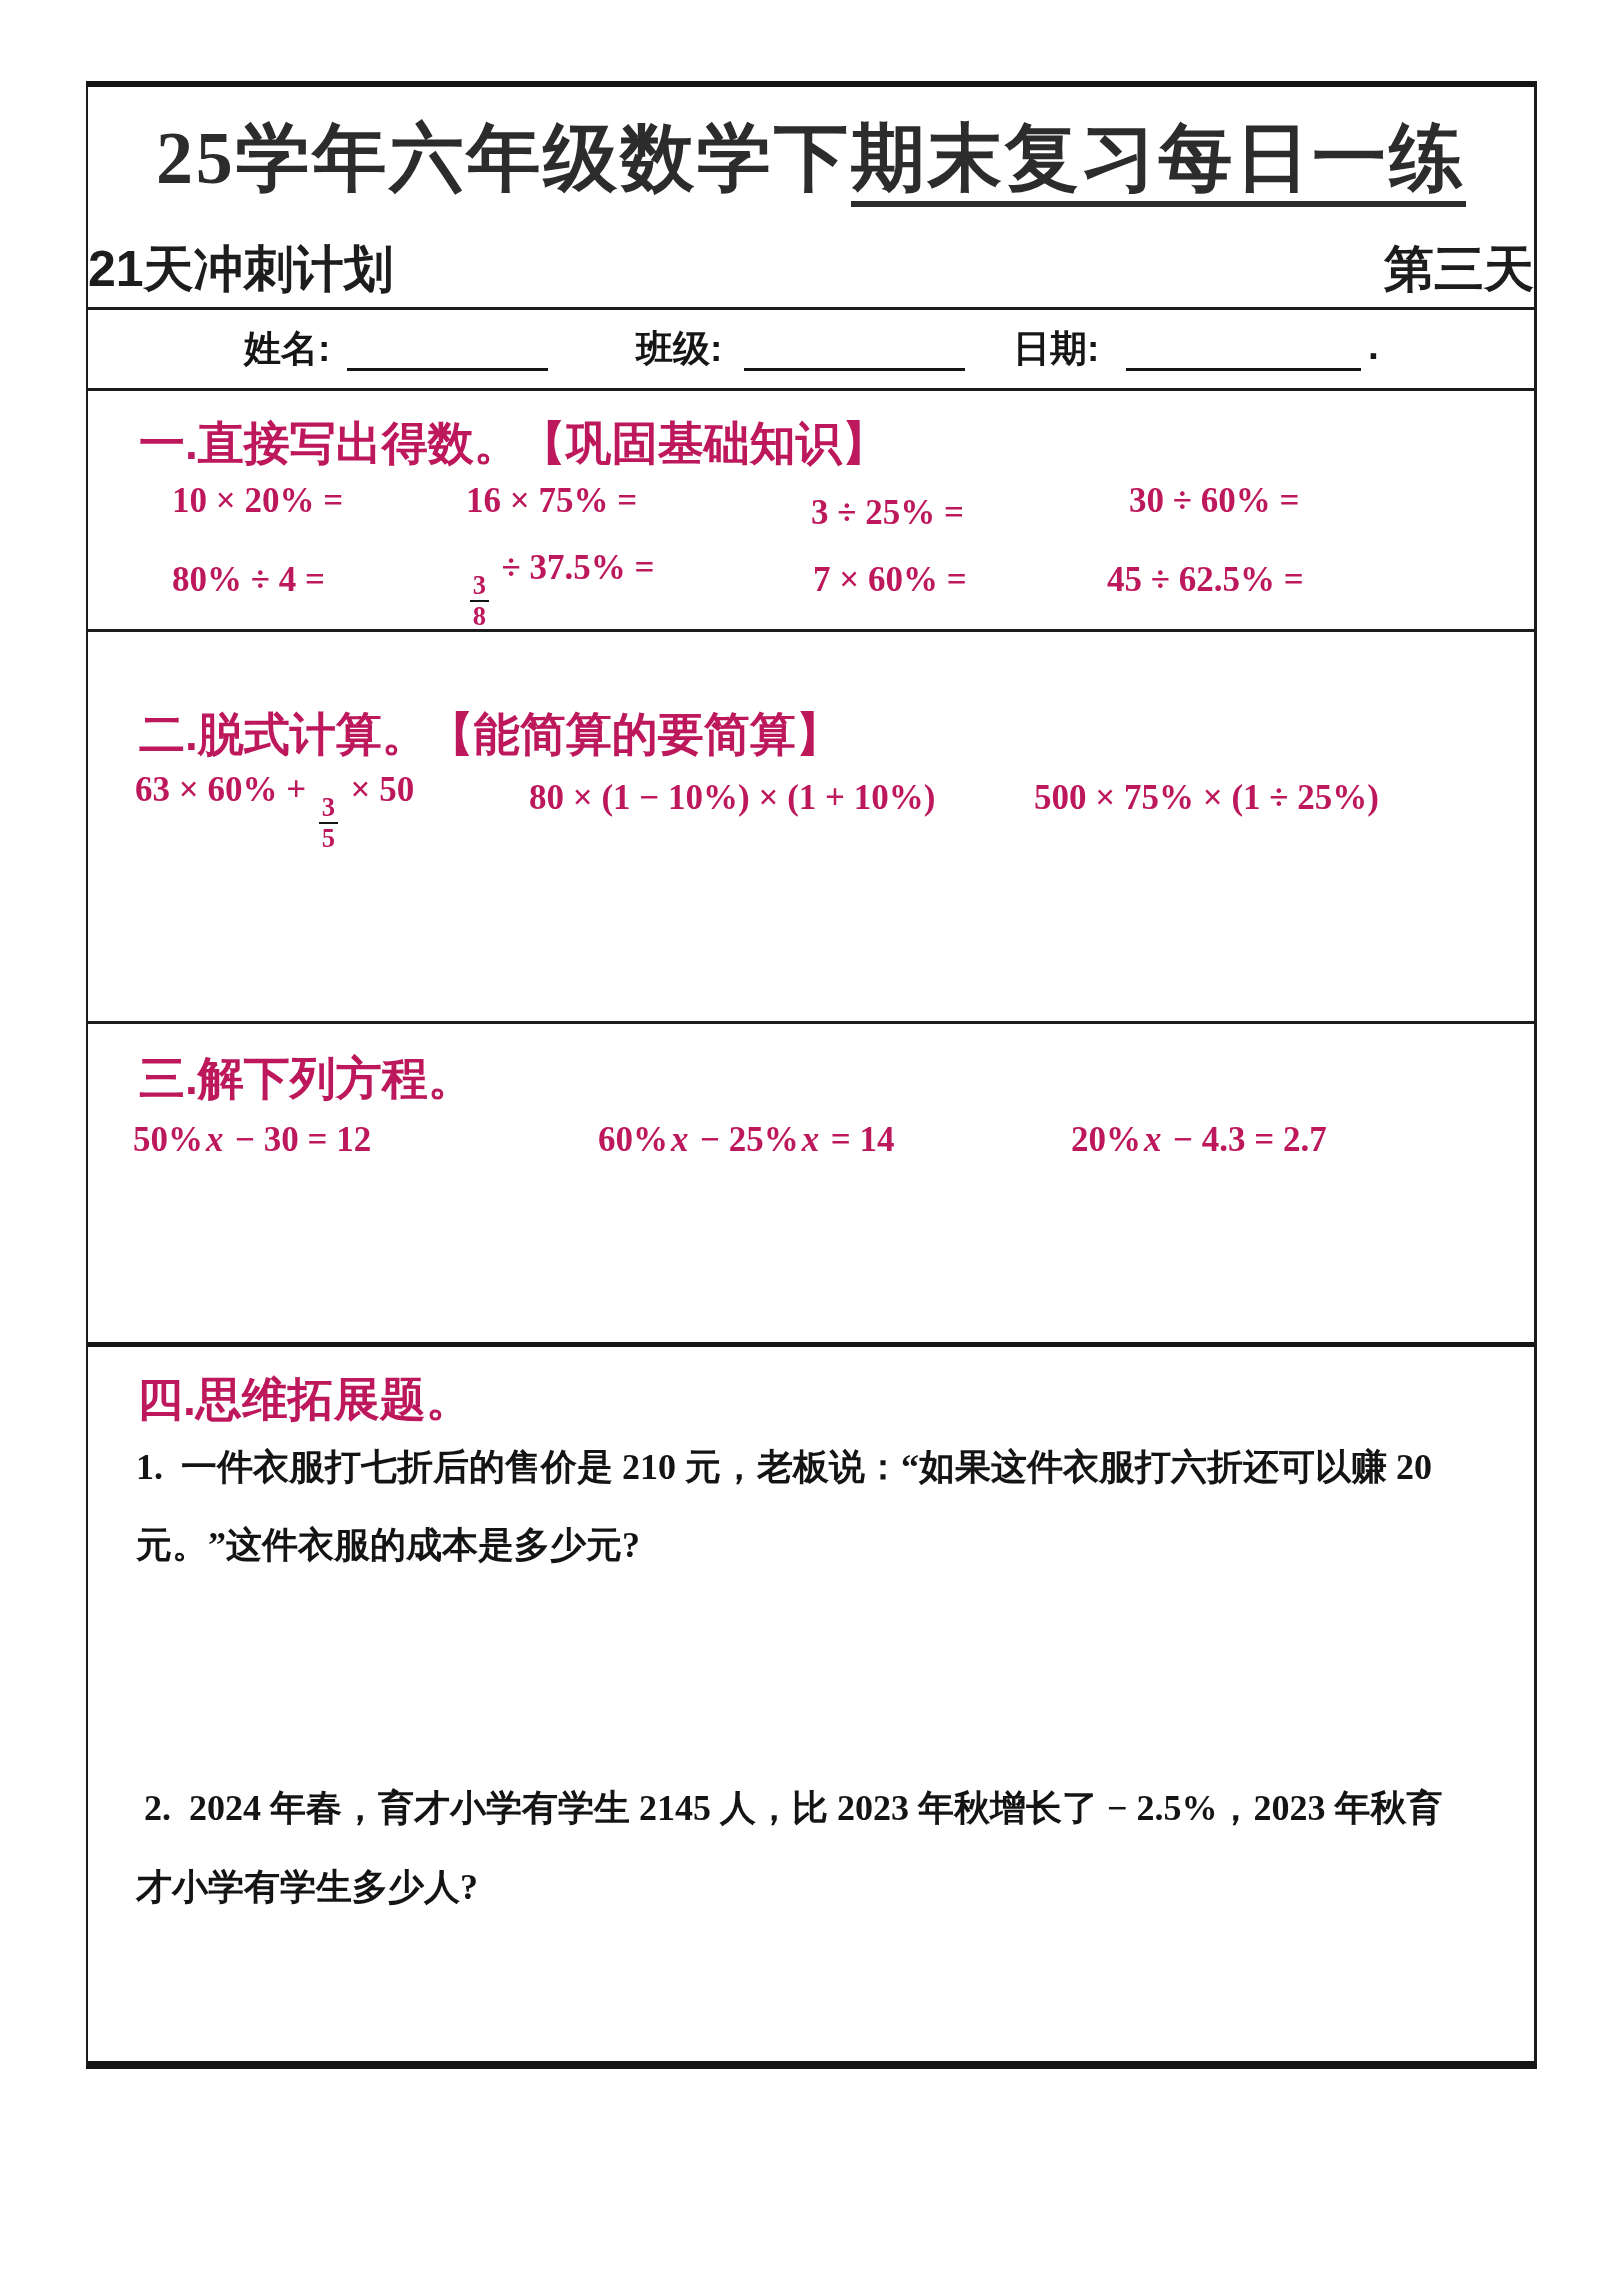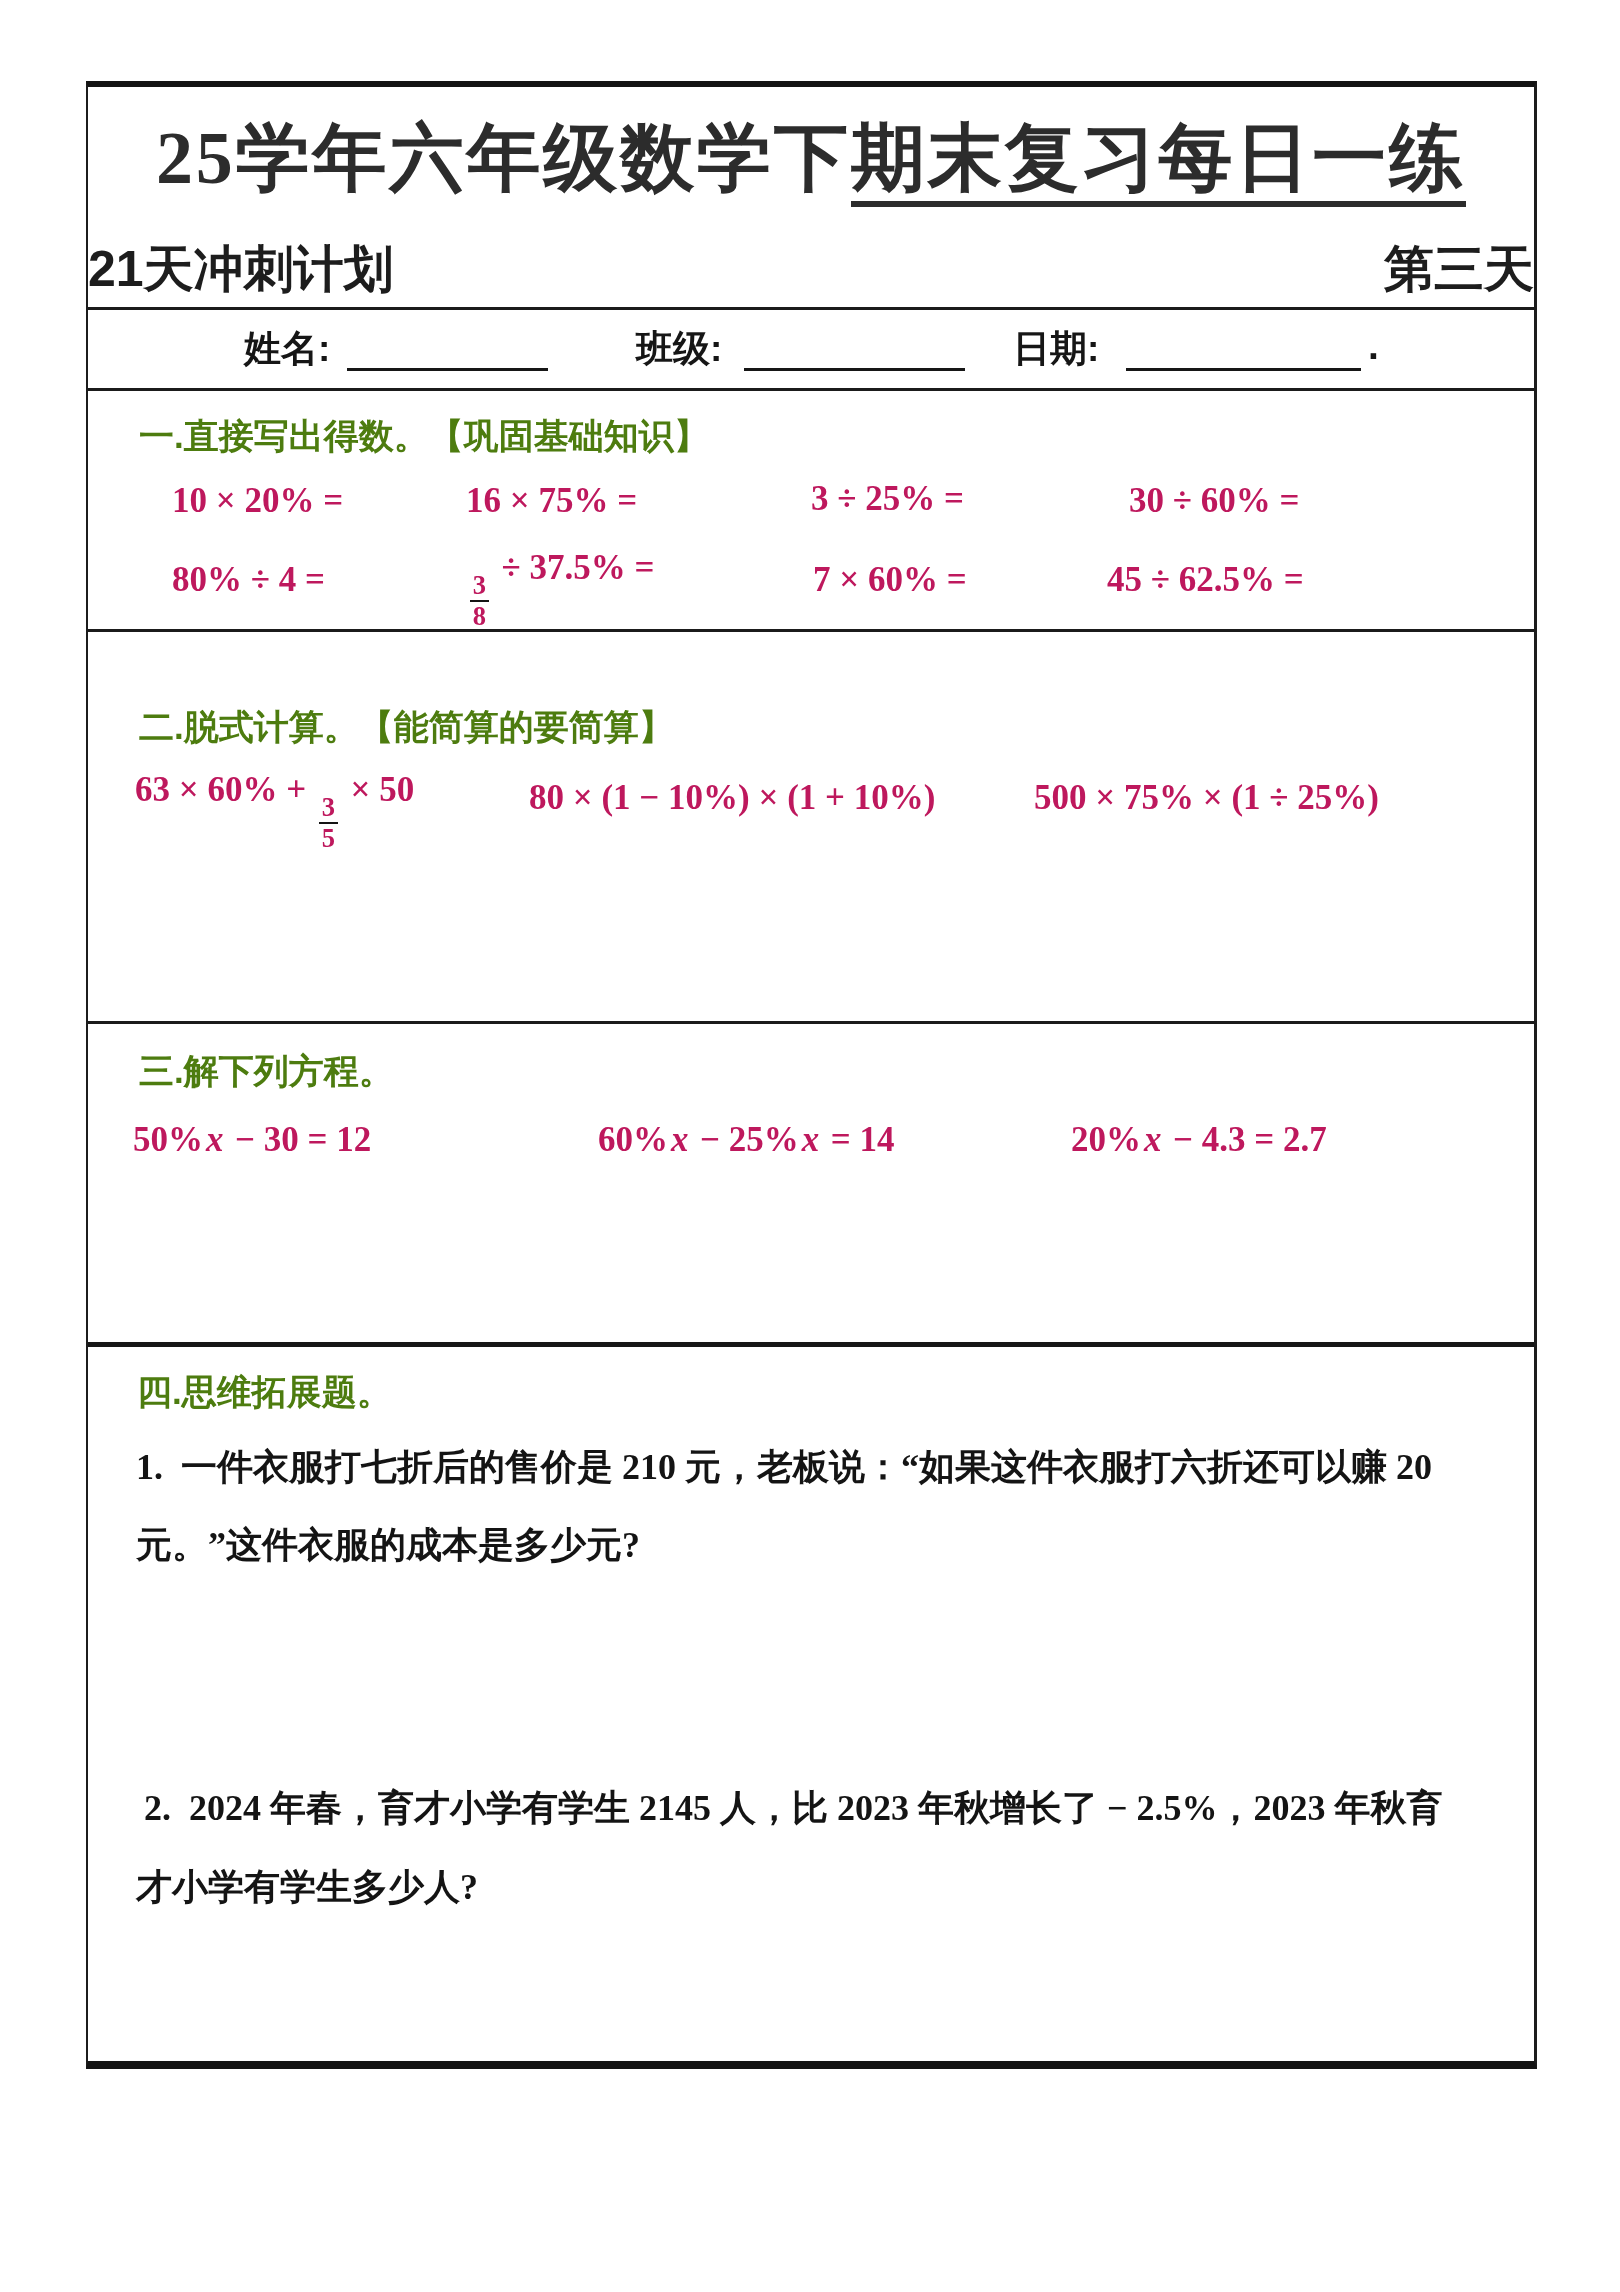--- a/index.html
+++ b/index.html
@@ -36,21 +36,21 @@
   .info-row { height:81px; }
   .info-label { position:absolute; top:13.7px; font-size:37px; font-weight:bold; white-space:pre; }
   .blank { position:absolute; top:17.6px; height:43px; border-bottom:3.9px solid #161616; }
   .info-period { position:absolute; top:13.7px; font-size:39px; font-weight:bold; }
 
   
   .sec1 { height:241px; }
   .sec2 { height:344px;margin-top:48px; }
   .sec3 { height:323px; }
   .sec4 { height:859px; }
-  .sec-head { position:absolute; font-size:35px; font-weight:bold; color:#4d7c0f; white-space:pre; }
+  .sec-head { position:absolute; font-size:46px; font-weight:bold; color:#be185d; white-space:pre; }
   .math {
     position:absolute; font-family:"Liberation Serif", serif; font-weight:bold;
     font-size:35px; color:#be185d; white-space:pre;
   }
   .frac {
     display:inline-flex; flex-direction:column; align-items:center;
     vertical-align:-0.55em; font-size:26.5px; line-height:1.12; margin:0 3.9px;
   }
   .frac .fn { padding:0 2.9px; }
   .frac .fd { border-top:2.9px solid #141414; padding:0 2.9px; }
@@ -81,21 +81,21 @@
       <span class="blank" style="left:656px; width:221px"></span>
       <span class="info-label" style="left:925px">日期:</span>
       <span class="blank" style="left:1038px; width:235px"></span>
       <span class="info-period" style="left:1280px">.</span>
     </div>
 
     <div class="row sec1 sep">
       <div class="sec-head" style="left:51px; top:21.6px"><span>一.直接写出得数。</span><span>【巩固基础知识】</span></div>
       <span class="math" style="left:84px; top:90px">10 × 20% =</span>
       <span class="math" style="left:378px; top:90px">16 × 75% =</span>
-      <span class="math" style="left:723px; top:88px">3 ÷ 25% =</span>
+      <span class="math" style="left:723px; top:102px">3 ÷ 25% =</span>
       <span class="math" style="left:1041px; top:90px">30 ÷ 60% =</span>
       <span class="math" style="left:84px; top:169px">80% ÷ 4 =</span>
       <span class="math" style="left:378px; top:157px"><span class="frac"><span class="fn">3</span><span class="fd">8</span></span><span> ÷ 37.5% =</span></span>
       <span class="math" style="left:725px; top:169px">7 × 60% =</span>
       <span class="math" style="left:1019px; top:169px">45 ÷ 62.5% =</span>
     </div>
 
     <div class="row sec2 sep">
       <div class="sec-head" style="left:51px; top:23.5px"><span>二.脱式计算。</span><span>【能简算的要简算】</span></div>
       <span class="math" style="left:47px; top:90px"><span>63 × 60% + </span><span class="frac"><span class="fn">3</span><span class="fd">5</span></span><span> × 50</span></span>

